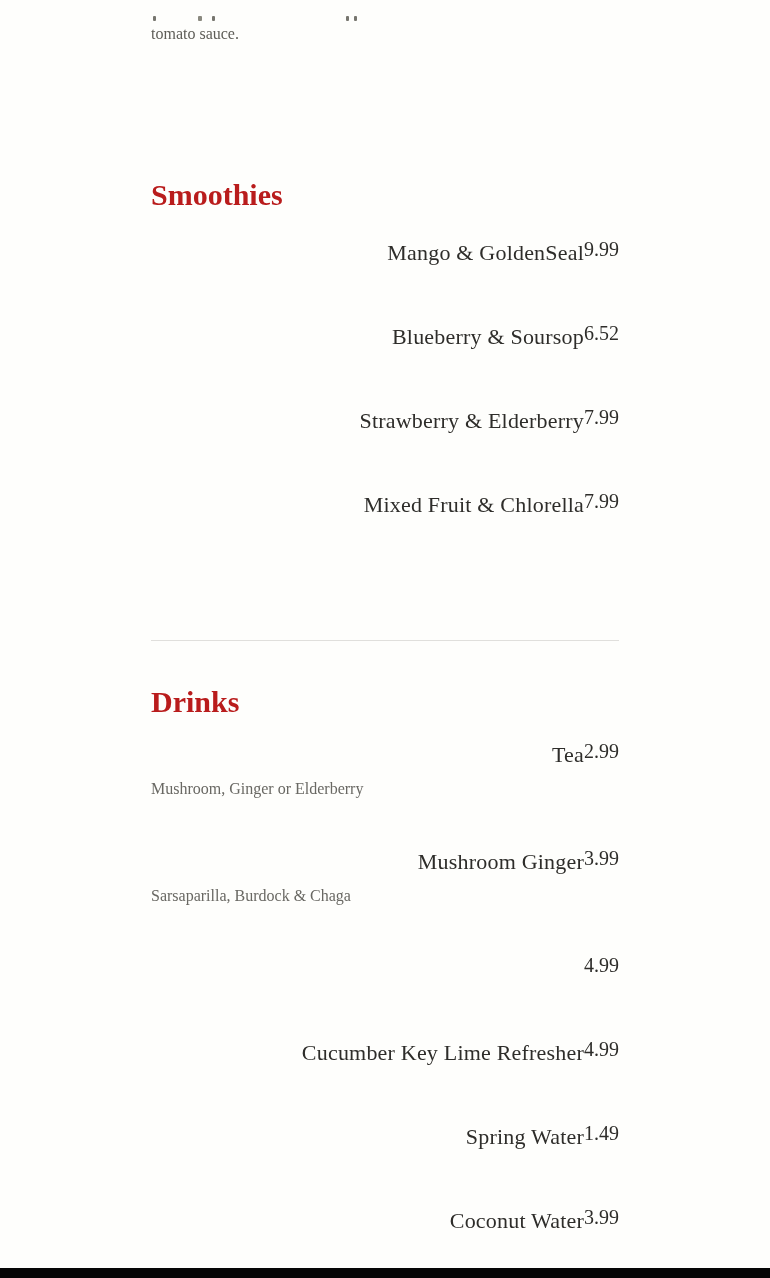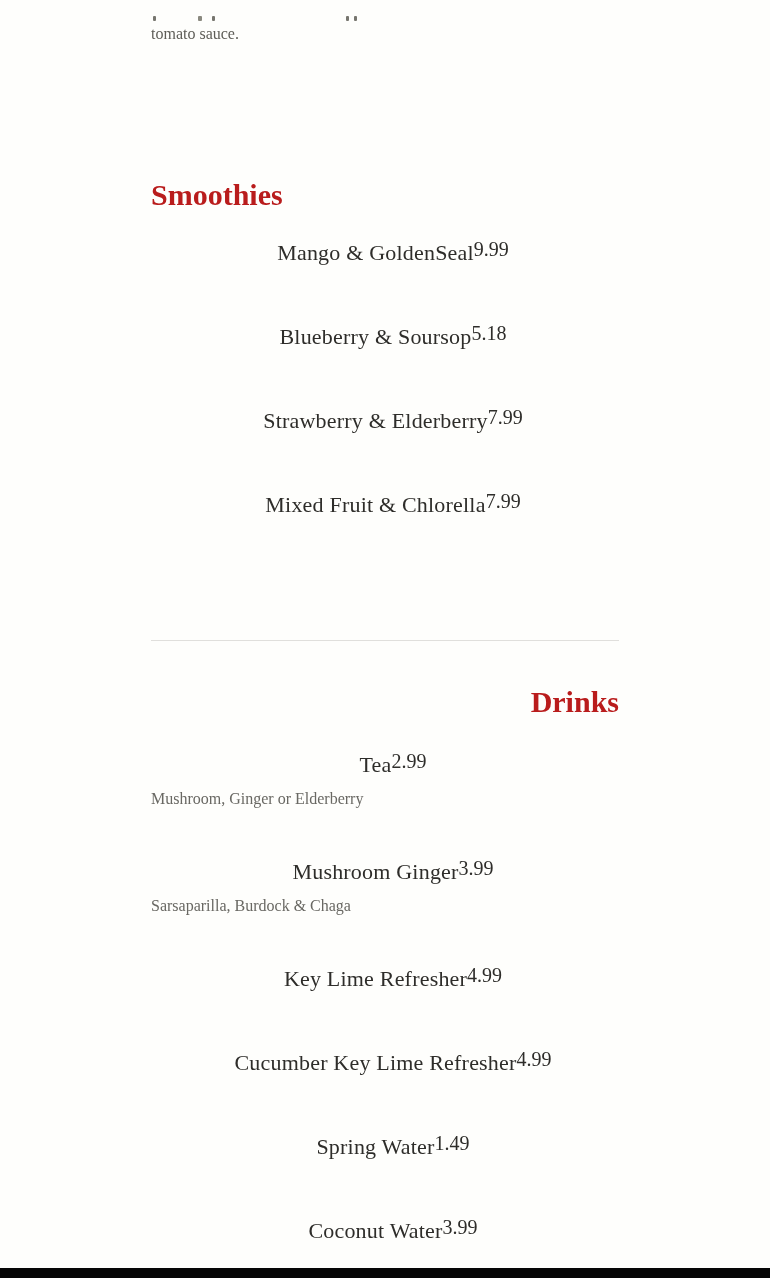--- a/index.html
+++ b/index.html
@@ -44,27 +44,27 @@
     margin-top: 2px;
   }
 
   .section-title {
     font-size: 30px;
     line-height: 38px;
     font-weight: 700;
     color: #b91c1c;
   }
   .section-title.smoothies { margin-top: 131px; margin-bottom: 24px; }
-  .section-title.drinks   { margin-bottom: 29px; text-align: right; }
+  .section-title.drinks   { margin-bottom: 19px; }
 
   .menu-item { margin-bottom: 54px; }
   .menu-item.has-desc { margin-bottom: 47px; }
   .item-line {
     display: flex;
-    justify-content: center;
+    justify-content: flex-end;
     align-items: baseline;
     margin-left: 16px;
   }
   .item-name {
     font-size: 22px;
     line-height: 30px;
     color: #2e2d2a;
     letter-spacing: 0.2px;
   }
   .item-price {
@@ -120,21 +120,21 @@
     <div class="menu-item">
       <div class="item-line">
         <span class="item-name">Mango &amp; GoldenSeal</span>
         <span class="item-price">9.99</span>
       </div>
     </div>
 
     <div class="menu-item">
       <div class="item-line">
         <span class="item-name">Blueberry &amp; Soursop</span>
-        <span class="item-price">5.18</span>
+        <span class="item-price">6.52</span>
       </div>
     </div>
 
     <div class="menu-item">
       <div class="item-line">
         <span class="item-name">Strawberry &amp; Elderberry</span>
         <span class="item-price">7.99</span>
       </div>
     </div>
 
@@ -164,21 +164,20 @@
     <div class="menu-item has-desc">
       <div class="item-line">
         <span class="item-name">Mushroom Ginger</span>
         <span class="item-price">3.99</span>
       </div>
       <p class="item-desc">Sarsaparilla, Burdock &amp; Chaga</p>
     </div>
 
     <div class="menu-item">
       <div class="item-line">
-        <span class="item-name">Key Lime Refresher</span>
         <span class="item-price">4.99</span>
       </div>
     </div>
 
     <div class="menu-item">
       <div class="item-line">
         <span class="item-name">Cucumber Key Lime Refresher</span>
         <span class="item-price">4.99</span>
       </div>
     </div>

